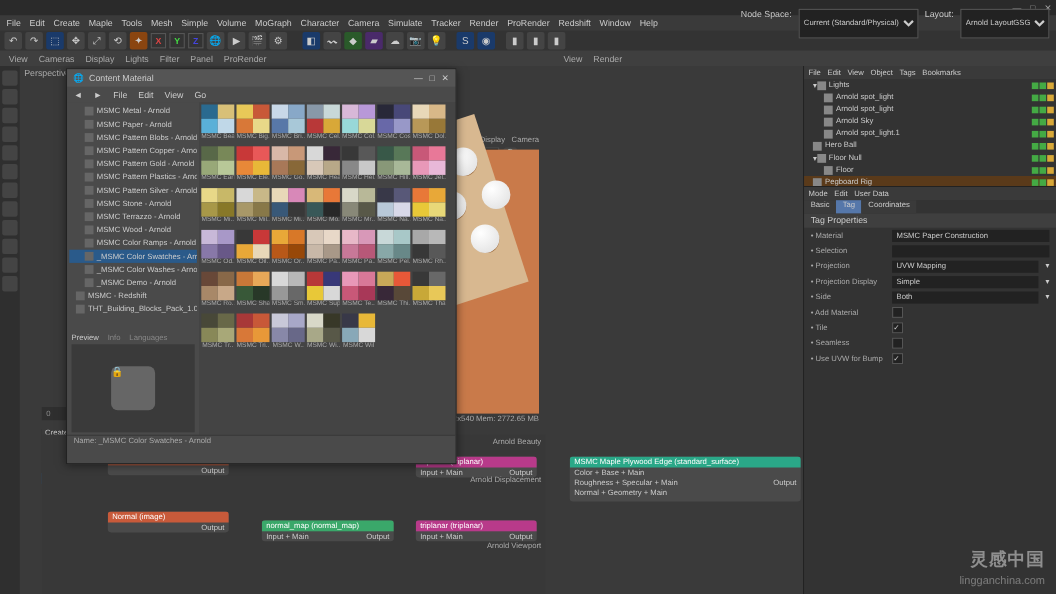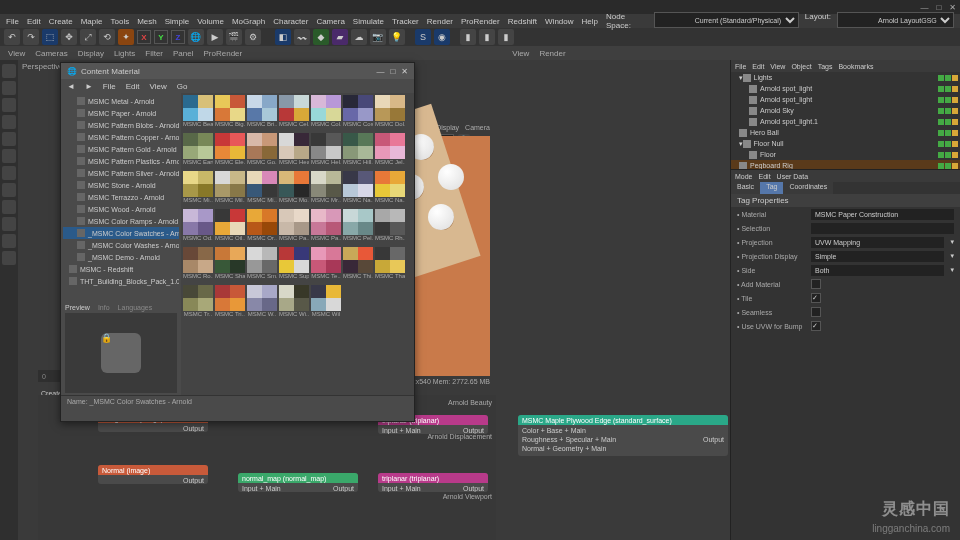--- a/index.html
+++ b/index.html
@@ -75,21 +75,21 @@
 
 .matlist{position:absolute;left:20px;top:330px;width:60px;background:#333;font-size:7px;}
 .matlist .mhdr{height:10px;background:#3a3a3a;padding:0 3px;}
 .matlist .mrow{height:10px;padding:0 3px;overflow:hidden;white-space:nowrap;}
 .matlist .mrow.sel{background:#2a5a8a;}
 
 .timeline{position:absolute;left:20px;top:310px;right:430px;height:12px;background:#2f2f2f;display:flex;align-items:center;padding:0 4px;font-size:7px;color:#888;gap:6px;}
 
 .wm{position:absolute;right:10px;bottom:20px;font-size:16px;color:rgba(255,255,255,.45);font-weight:bold;letter-spacing:1px;}
 .wm2{position:absolute;right:10px;bottom:6px;font-size:10px;color:rgba(255,255,255,.35);}
-select,input{background:#222;color:#ccc;border:1px solid #555;font-size:7px;height:16px;padding-left:36px;}
+select,input{background:#222;color:#ccc;border:1px solid #555;font-size:7px;height:27px;}
 </style>
 </head>
 <body>
 
 <div class="titlebar">
   <div class="winbtns">
     <span>—</span>
     <span>□</span>
     <span>✕</span>
   </div>

